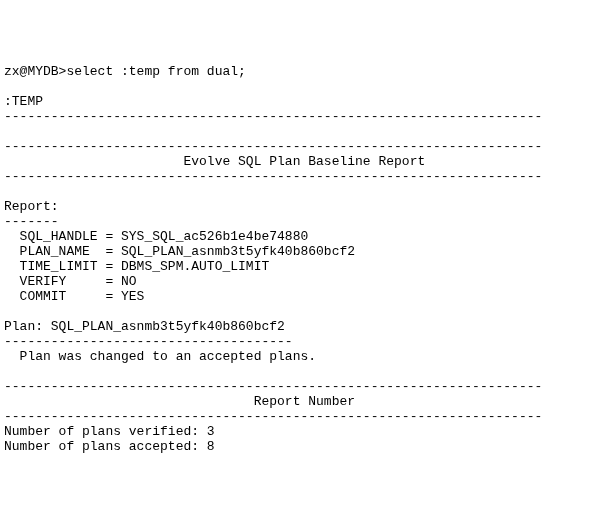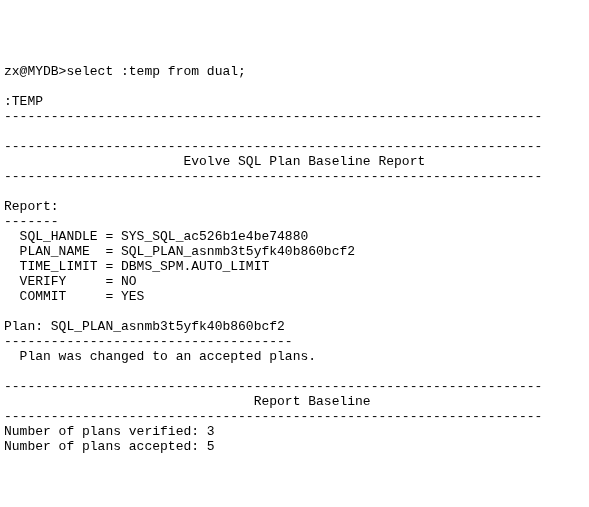--- a/index.html
+++ b/index.html
@@ -36,19 +36,19 @@
 <span>  PLAN_NAME  = SQL_PLAN_asnmb3t5yfk40b860bcf2</span>
 <span>  TIME_LIMIT = DBMS_SPM.AUTO_LIMIT</span>
 <span>  VERIFY     = NO</span>
 <span>  COMMIT     = YES</span>
 
 <span>Plan: SQL_PLAN_asnmb3t5yfk40b860bcf2</span>
 <span>-------------------------------------</span>
 <span>  Plan was changed to an accepted plans.</span>
 
 <span>---------------------------------------------------------------------</span>
-<span>                                Report Baseline</span>
+<span>                                Report Number</span>
 <span>---------------------------------------------------------------------</span>
 <span>Number of plans verified: 3</span>
-<span>Number of plans accepted: 5</span>
+<span>Number of plans accepted: 8</span>
 
 
 
 
 </body></html>

